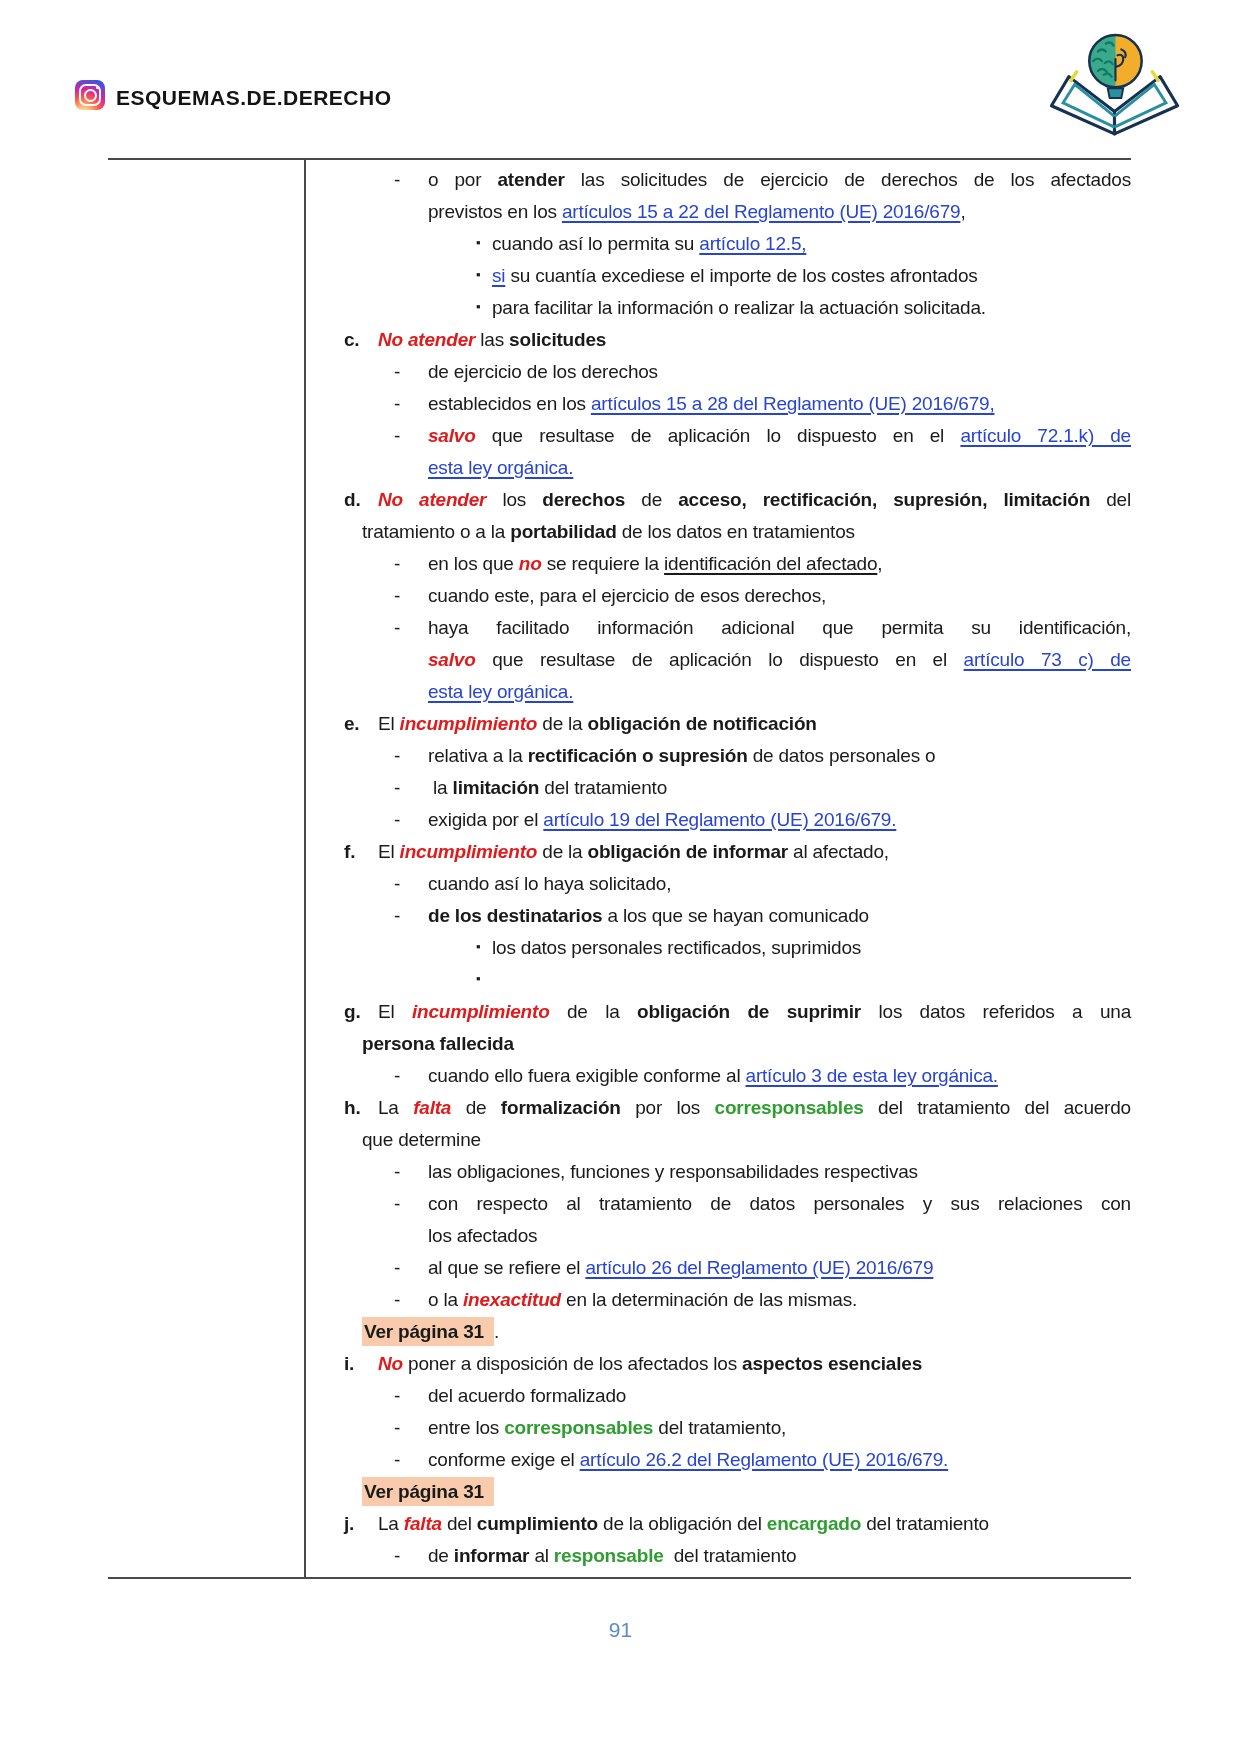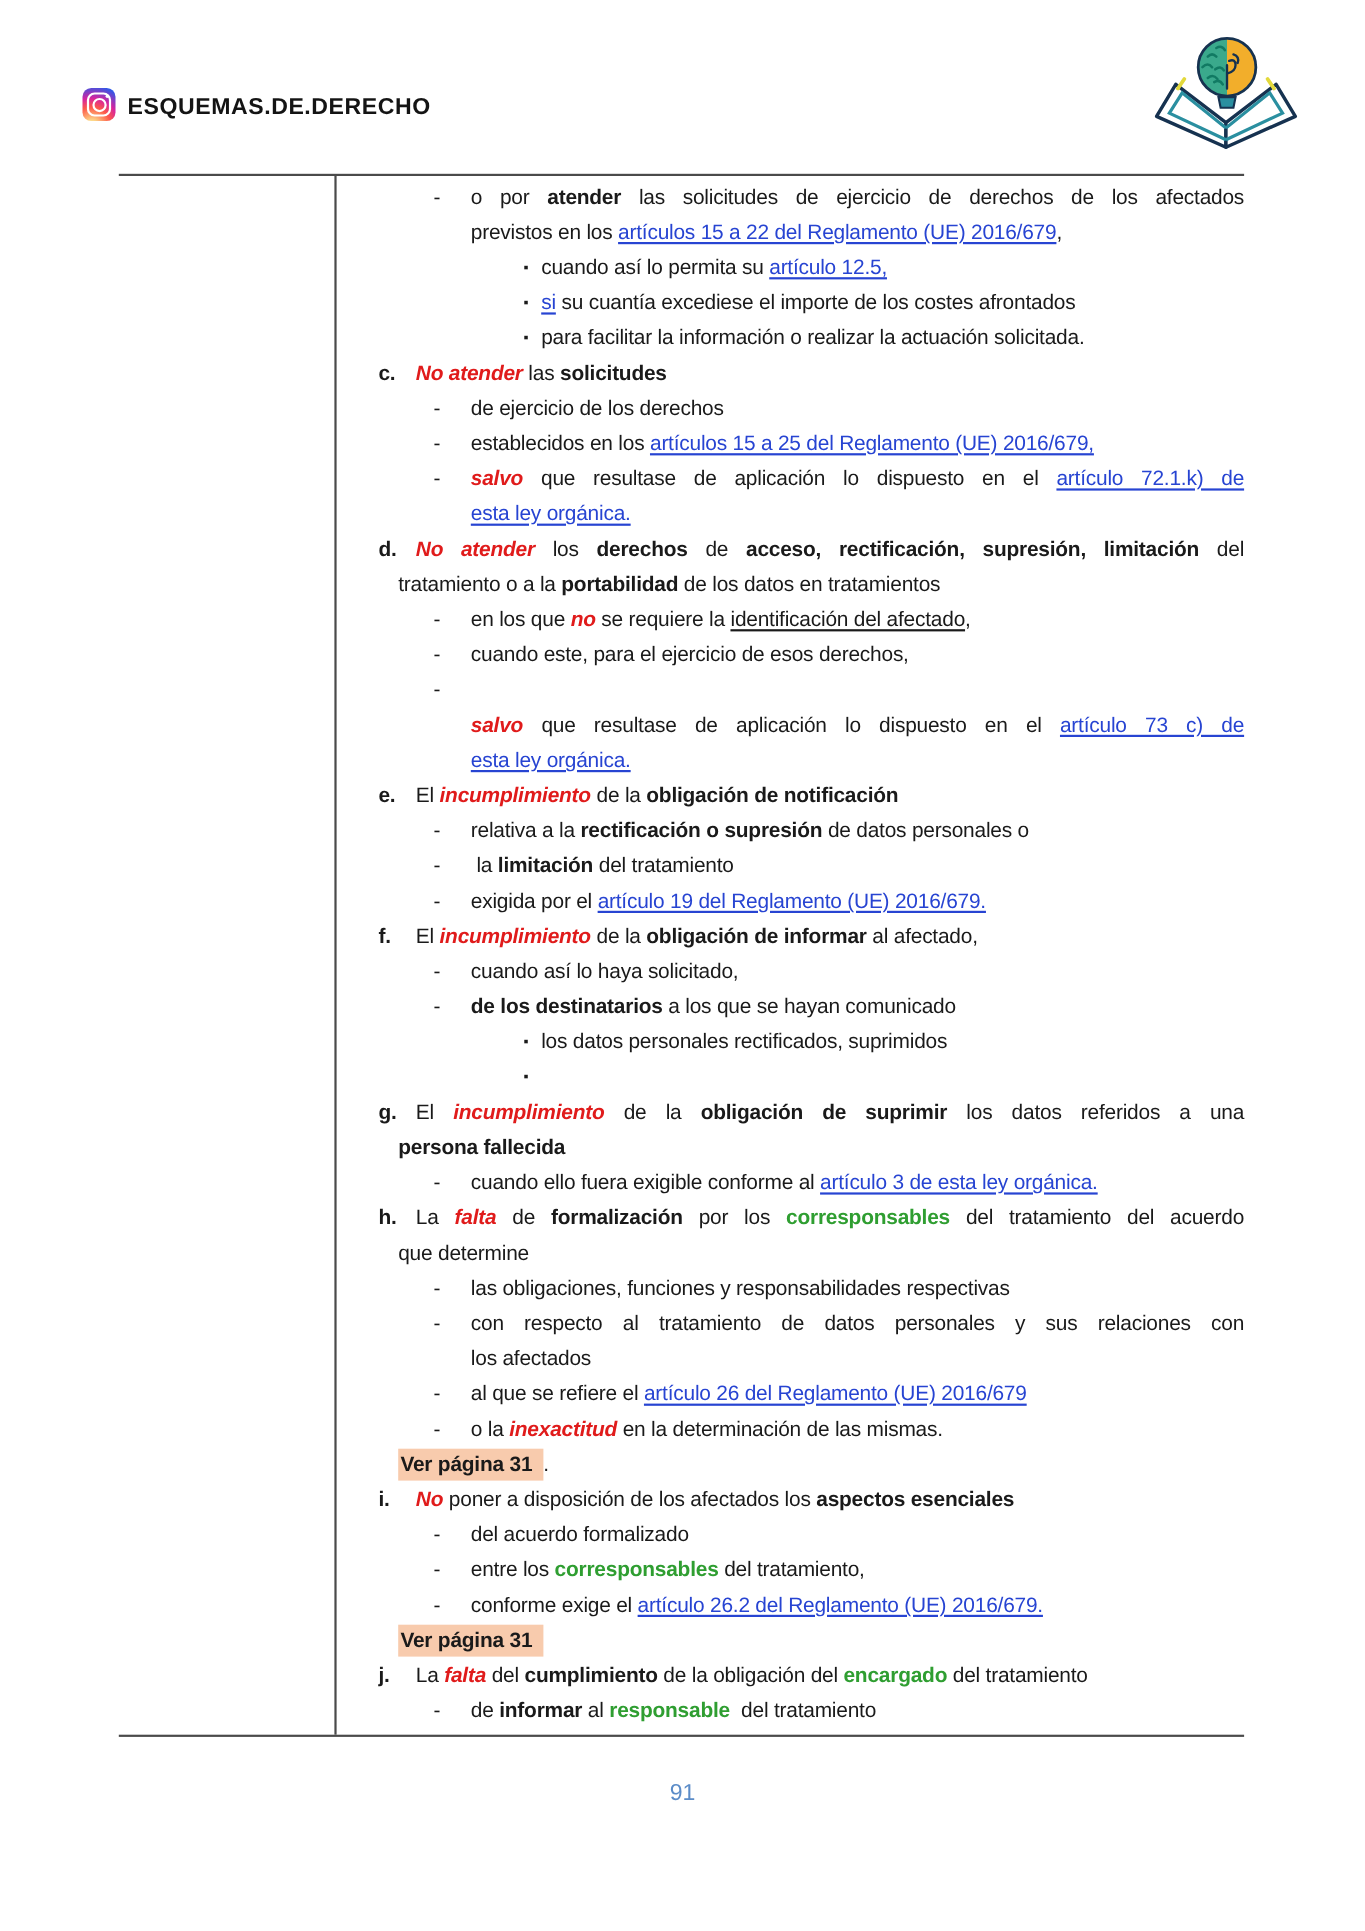--- a/index.html
+++ b/index.html
@@ -80,28 +80,28 @@
   <div class="sheet">
     <div class="divider"></div>
     <div class="content" id="content">
         <div class="line dash1 just"><span class="dash">-</span><span class="seg-n">o por </span><span class="seg-b">atender</span><span class="seg-n"> las solicitudes de ejercicio de derechos de los afectados</span></div>
         <div class="line cont1"><span class="seg-n">previstos en los </span><a class="seg-l">artículos 15 a 22 del Reglamento (UE) 2016/679</a><span class="seg-n">,</span></div>
         <div class="line sq"><span class="sqb">▪</span><span class="seg-n">cuando así lo permita su </span><a class="seg-l">artículo 12.5,</a></div>
         <div class="line sq"><span class="sqb">▪</span><a class="seg-l">si</a><span class="seg-n"> su cuantía excediese el importe de los costes afrontados</span></div>
         <div class="line sq"><span class="sqb">▪</span><span class="seg-n">para facilitar la información o realizar la actuación solicitada.</span></div>
         <div class="line item"><span class="letter">c.</span><span class="seg-r">No atender</span><span class="seg-n"> las </span><span class="seg-b">solicitudes</span></div>
         <div class="line dash1"><span class="dash">-</span><span class="seg-n">de ejercicio de los derechos</span></div>
-        <div class="line dash1"><span class="dash">-</span><span class="seg-n">establecidos en los </span><a class="seg-l">artículos 15 a 25 del Reglamento (UE) 2016/679,</a></div>
+        <div class="line dash1"><span class="dash">-</span><span class="seg-n">establecidos en los </span><a class="seg-l">artículos 15 a 28 del Reglamento (UE) 2016/679,</a></div>
         <div class="line dash1 just"><span class="dash">-</span><span class="seg-r">salvo</span><span class="seg-n"> que resultase de aplicación lo dispuesto en el </span><a class="seg-l">artículo 72.1.k) de</a></div>
         <div class="line cont1"><a class="seg-l">esta ley orgánica.</a></div>
         <div class="line item just"><span class="letter">d.</span><span class="seg-r">No atender</span><span class="seg-n"> los </span><span class="seg-b">derechos</span><span class="seg-n"> de </span><span class="seg-b">acceso, rectificación, supresión, limitación</span><span class="seg-n"> del</span></div>
         <div class="line cont0"><span class="seg-n">tratamiento o a la </span><span class="seg-b">portabilidad</span><span class="seg-n"> de los datos en tratamientos</span></div>
         <div class="line dash1"><span class="dash">-</span><span class="seg-n">en los que </span><span class="seg-r">no</span><span class="seg-n"> se requiere la </span><span class="seg-u">identificación del afectado</span><span class="seg-n">,</span></div>
         <div class="line dash1"><span class="dash">-</span><span class="seg-n">cuando este, para el ejercicio de esos derechos,</span></div>
-        <div class="line dash1 just"><span class="dash">-</span></div>
+        <div class="line dash1 just"><span class="dash">-</span><span class="seg-n">haya facilitado información adicional que permita su identificación,</span></div>
         <div class="line cont1 just"><span class="seg-r">salvo</span><span class="seg-n"> que resultase de aplicación lo dispuesto en el </span><a class="seg-l">artículo 73 c) de</a></div>
         <div class="line cont1"><a class="seg-l">esta ley orgánica.</a></div>
         <div class="line item"><span class="letter">e.</span><span class="seg-n">El </span><span class="seg-r">incumplimiento</span><span class="seg-n"> de la </span><span class="seg-b">obligación de notificación</span></div>
         <div class="line dash1"><span class="dash">-</span><span class="seg-n">relativa a la </span><span class="seg-b">rectificación o supresión</span><span class="seg-n"> de datos personales o</span></div>
         <div class="line dash1"><span class="dash">-</span><span class="seg-n">&nbsp;la </span><span class="seg-b">limitación</span><span class="seg-n"> del tratamiento</span></div>
         <div class="line dash1"><span class="dash">-</span><span class="seg-n">exigida por el </span><a class="seg-l">artículo 19 del Reglamento (UE) 2016/679.</a></div>
         <div class="line item"><span class="letter">f.</span><span class="seg-n">El </span><span class="seg-r">incumplimiento</span><span class="seg-n"> de la </span><span class="seg-b">obligación de informar</span><span class="seg-n"> al afectado,</span></div>
         <div class="line dash1"><span class="dash">-</span><span class="seg-n">cuando así lo haya solicitado,</span></div>
         <div class="line dash1"><span class="dash">-</span><span class="seg-b">de los destinatarios</span><span class="seg-n"> a los que se hayan comunicado</span></div>
         <div class="line sq"><span class="sqb">▪</span><span class="seg-n">los datos personales rectificados, suprimidos</span></div>

